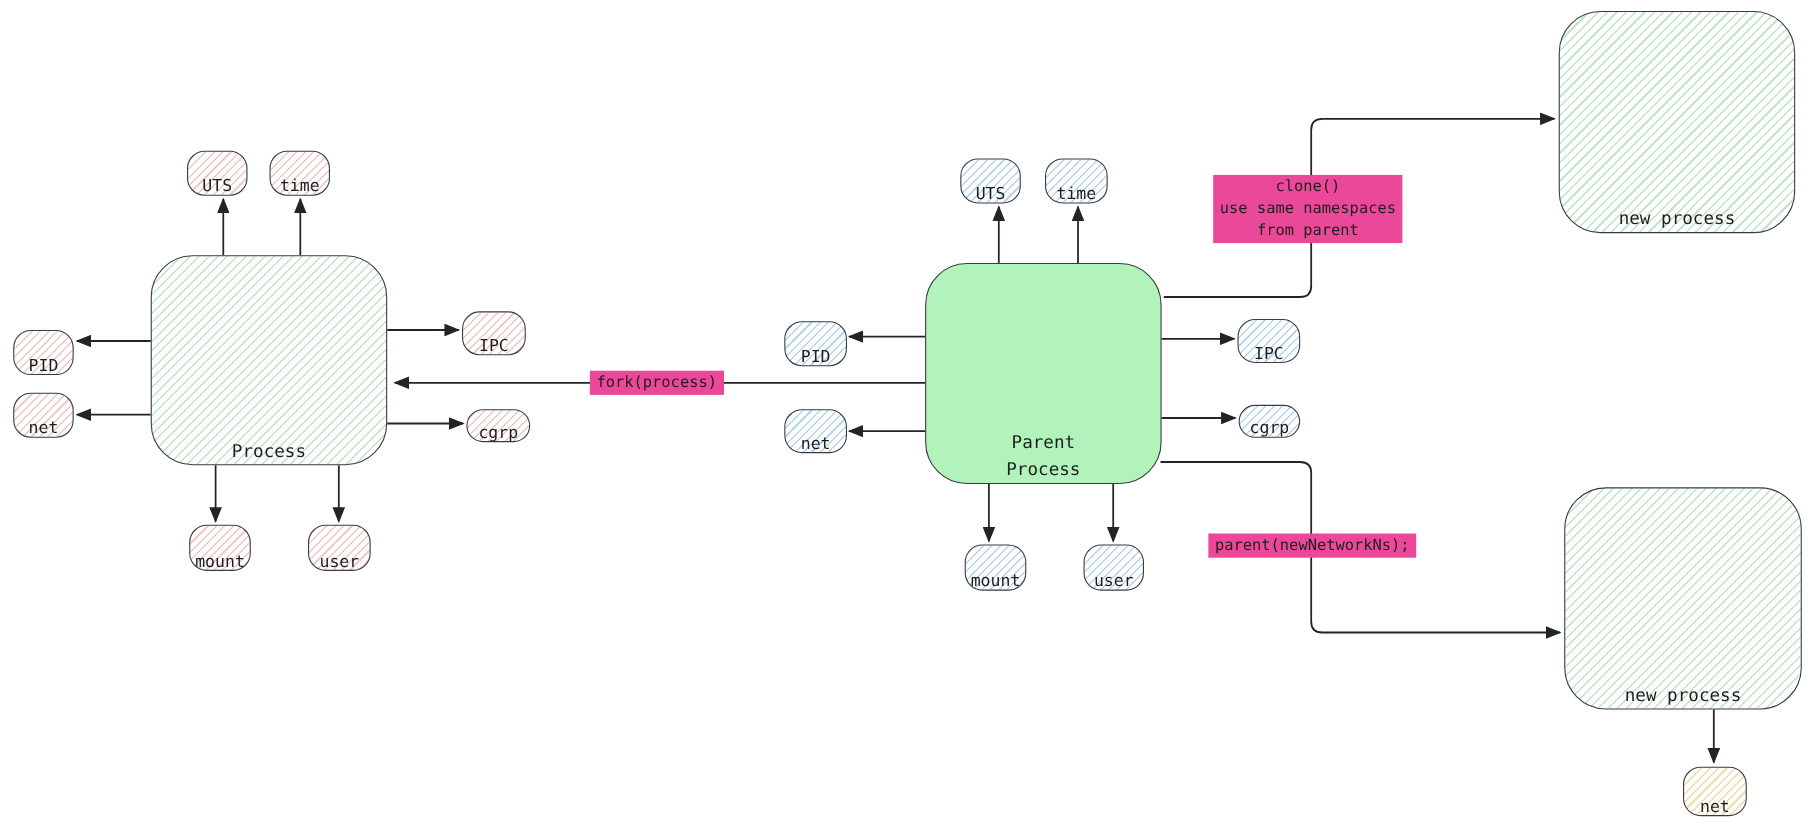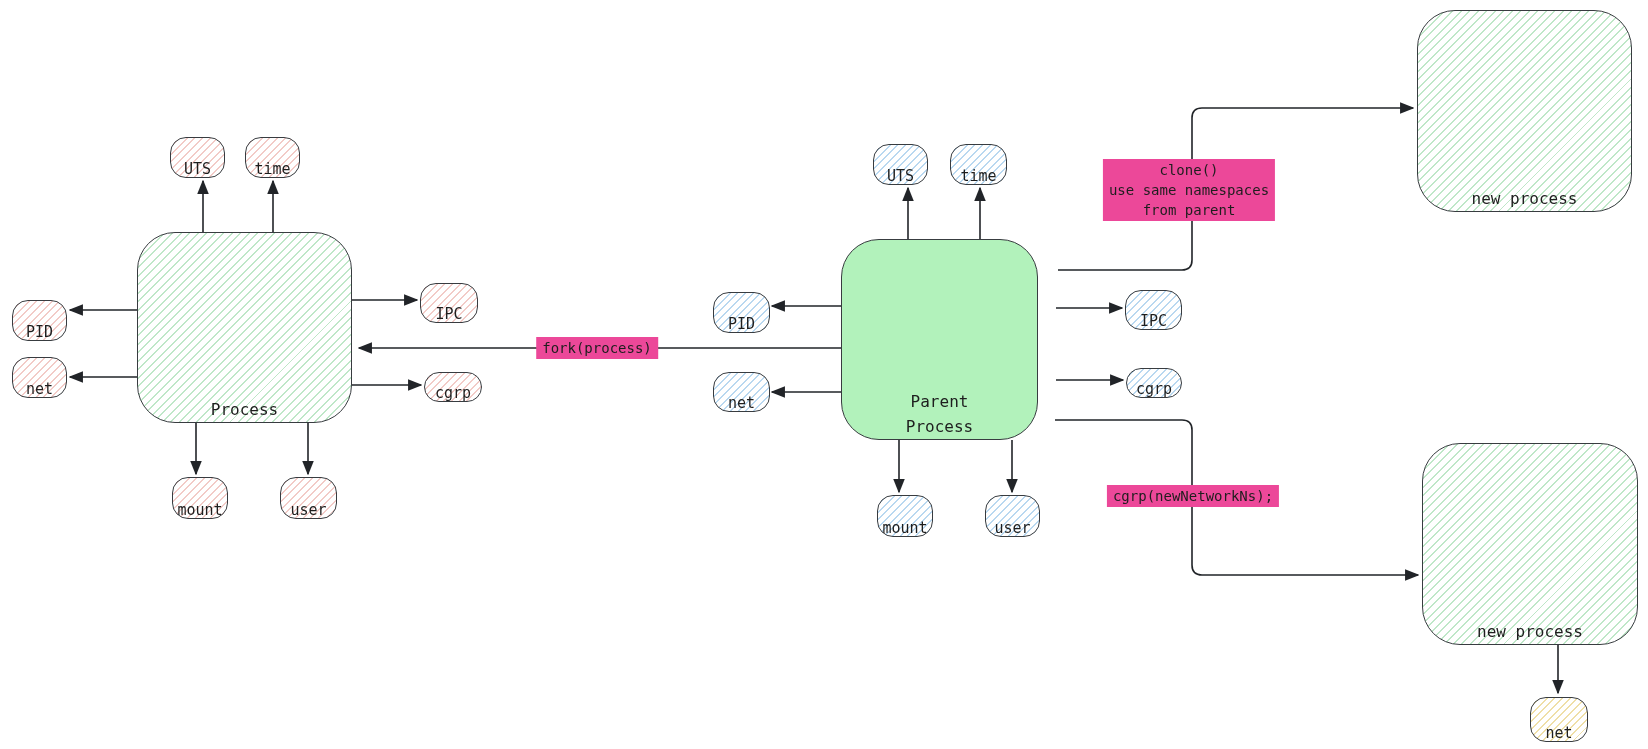--- a/index.html
+++ b/index.html
@@ -86,21 +86,21 @@
   <div class="node pill hatch-red" style="left:424px;top:372px;width:58px;height:30px">
     <span>cgrp</span>
   </div>
   <div class="node pill hatch-red" style="left:172px;top:477px;width:56px;height:42px">
     <span>mount</span>
   </div>
   <div class="node pill hatch-red" style="left:280px;top:477px;width:57px;height:42px">
     <span>user</span>
   </div>
 
-  <div class="node big solid-green" style="left:841px;top:239px;width:197px;height:201px">
+  <div class="node big solid-green" style="left:841px;top:239px;width:215px;height:201px">
     <span class="multiline">Parent
 Process</span>
   </div>
   <div class="node pill hatch-blue" style="left:873px;top:144px;width:55px;height:41px">
     <span>UTS</span>
   </div>
   <div class="node pill hatch-blue" style="left:950px;top:144px;width:57px;height:41px">
     <span>time</span>
   </div>
   <div class="node pill hatch-blue" style="left:713px;top:292px;width:57px;height:41px">
@@ -129,15 +129,15 @@
     <span>new process</span>
   </div>
   <div class="node pill hatch-yellow" style="left:1530px;top:697px;width:58px;height:45px">
     <span>net</span>
   </div>
 
   <div class="edge-label" style="left:597px;top:348px">fork(process)</div>
   <div class="edge-label" style="left:1189px;top:190px">clone()
 use same namespaces
 from parent</div>
-  <div class="edge-label" style="left:1193px;top:496px">cgrp(newNetworkNs);</div>
+  <div class="edge-label" style="left:1193px;top:496px">parent(newNetworkNs);</div>
 
 </div>
 
 </body></html>

